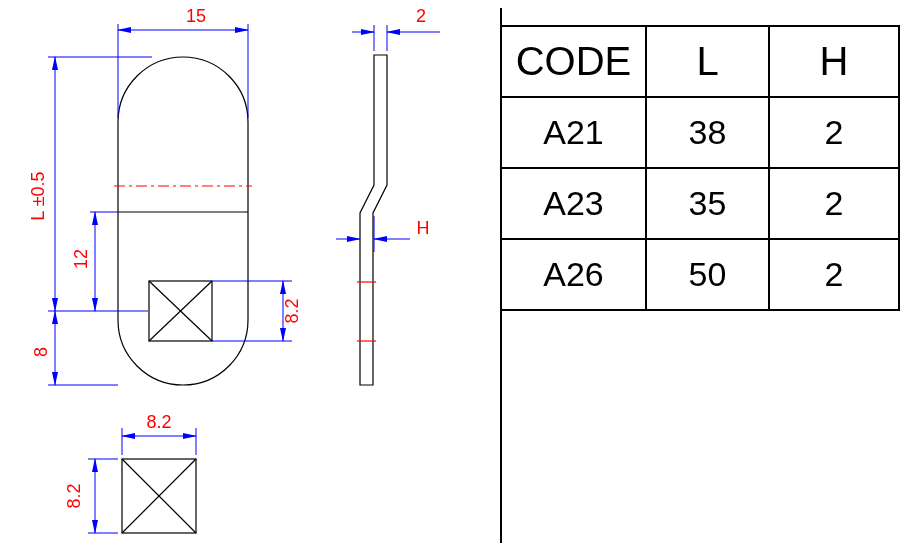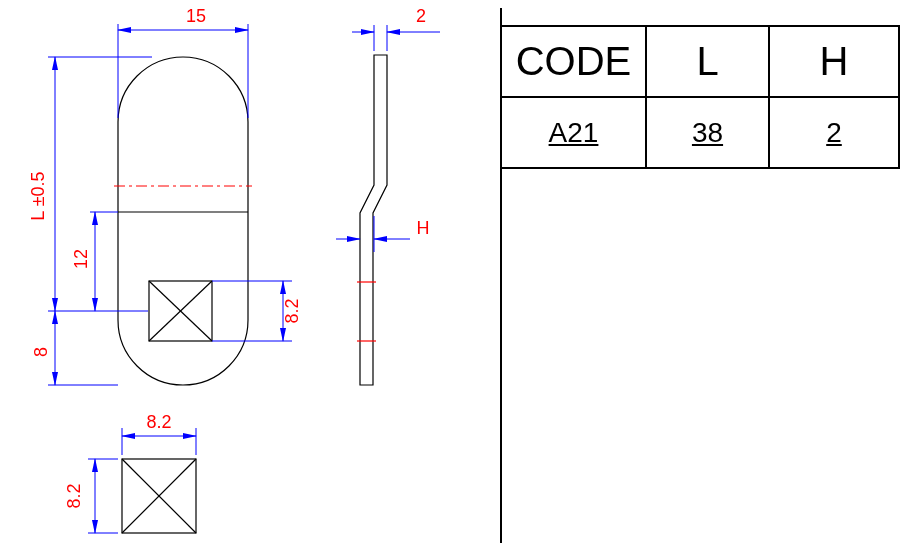--- a/index.html
+++ b/index.html
@@ -18,21 +18,21 @@
   .left-overhang{position:absolute;left:500px;top:8px;width:2px;height:535px;background:#000;}
   table.spec{border-collapse:collapse;table-layout:fixed;}
   table.spec td{
     border:2px solid #000;text-align:center;vertical-align:middle;
     height:69px;color:#000;padding:0;
   }
   td.c-code{width:143px;margin-top:12px;}
   td.c-l{width:121px;}
   td.c-h{width:128px;}
   tr.hdr td{font-size:40px;}
-  tr.rowdata td{font-size:28px;text-decoration:underline;}
+  tr.rowdata td{font-size:34px;}
 </style>
 </head>
 <body>
 
 <div class="drawing">
 <svg width="500" height="549" viewBox="0 0 500 549" xmlns="http://www.w3.org/2000/svg">
   <defs>
     <marker id="arr" viewBox="0 0 14 6" refX="13" refY="3" markerWidth="14" markerHeight="6" orient="auto-start-reverse" markerUnits="userSpaceOnUse">
       <path d="M0,0 L14,3 L0,6 Z" fill="#0000ff"></path>
     </marker>
@@ -134,15 +134,25 @@
       <tr class="hdr">
         <td class="c-code">CODE</td>
         <td class="c-l">L</td>
         <td class="c-h">H</td>
       </tr>
       <tr class="rowdata">
         <td>A21</td>
         <td>38</td>
         <td>2</td>
       </tr>
+      <tr class="rowdata">
+        <td>A23</td>
+        <td>35</td>
+        <td>2</td>
+      </tr>
+      <tr class="rowdata">
+        <td>A26</td>
+        <td>50</td>
+        <td>2</td>
+      </tr>
     </tbody>
   </table>
 </div>
 
 </body></html>

